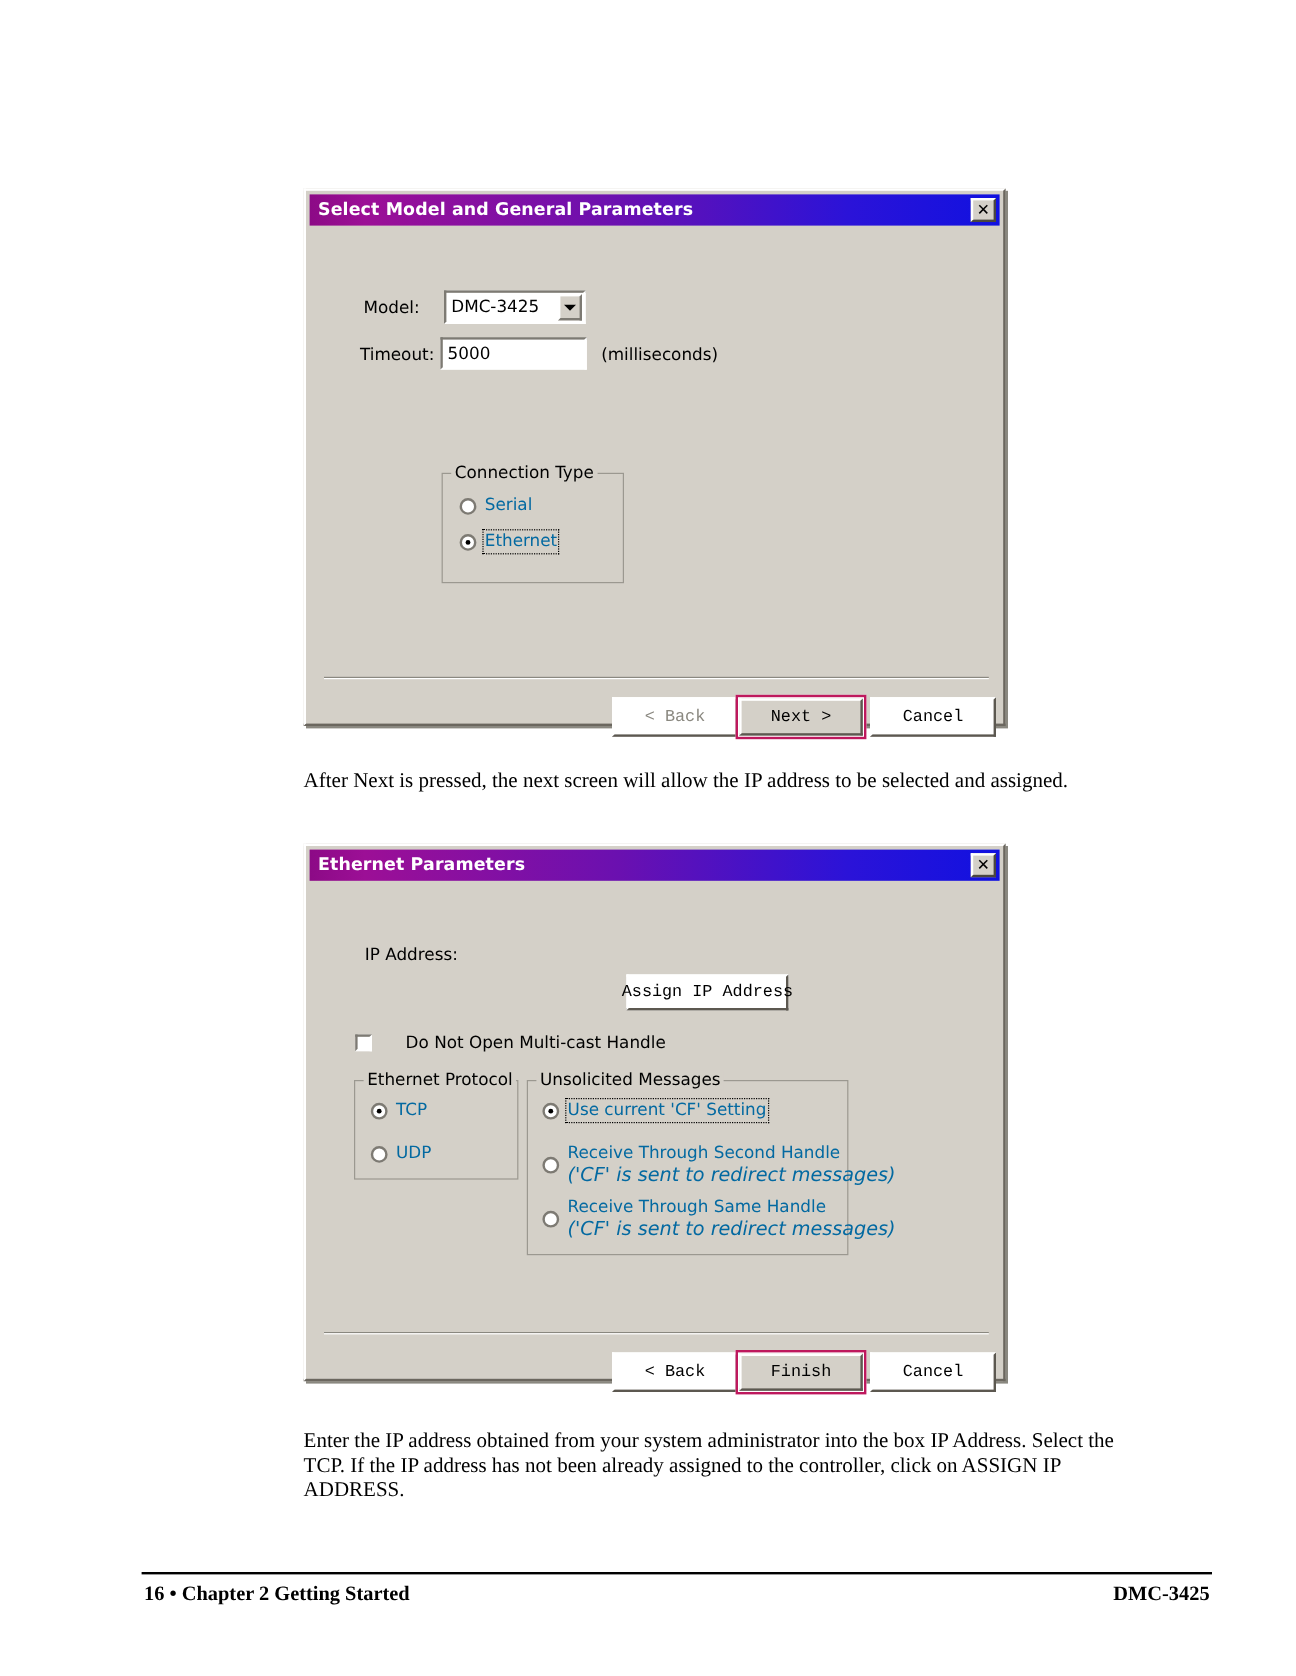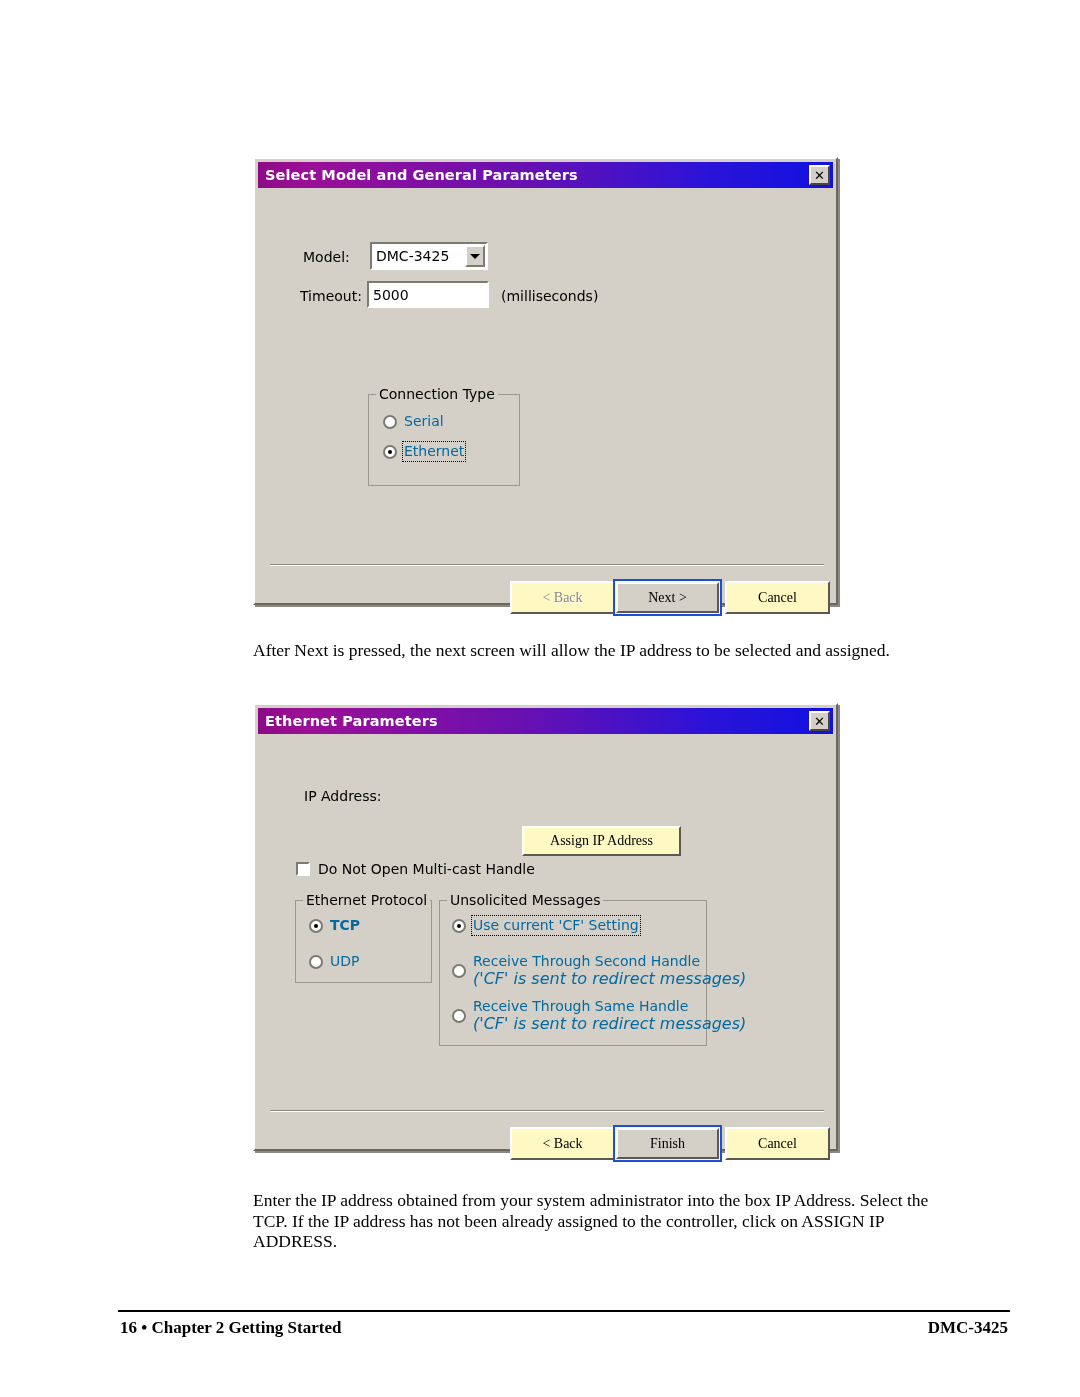--- a/index.html
+++ b/index.html
@@ -125,34 +125,34 @@
   }
   .arrow-dn {
     width: 0; height: 0;
     border-left: 5px solid transparent;
     border-right: 5px solid transparent;
     border-top: 5px solid #000;
   }
 
   .btn {
     position: absolute;
-    background: #fef9c3;
+    background: #ffffff;
     border-top: 2px solid #ffffff;
     border-left: 2px solid #ffffff;
     border-right: 2px solid #5c5850;
     border-bottom: 2px solid #5c5850;
     box-sizing: border-box;
     display: flex; align-items: center; justify-content: center;
-    font-family: Liberation Serif, serif;
+    font-family: Liberation Mono, monospace;
     font-size: 14px;
     color: #000;
     white-space: nowrap;
   }
   .btn.default {
-    border: 2px solid #1d4ed8;
+    border: 2px solid #be185d;
     padding: 1px;
   }
   .btn.default .btn-face {
     width: 100%; height: 100%;
     background: #d4d0c8;
     border-top: 2px solid #ffffff;
     border-left: 2px solid #ffffff;
     border-right: 2px solid #5c5850;
     border-bottom: 2px solid #5c5850;
     box-sizing: border-box;
@@ -204,21 +204,21 @@
     margin-left: 7px;
     font-family: "DejaVu Sans", sans-serif;
     font-size: 14px;
     line-height: 17px;
     color: #0369a1;
     white-space: nowrap;
   }
   .radio-label.focus { outline: 1px dotted #000; outline-offset: 1px; }
   .radio-label .sub { display: block; font-size: 16px; font-style: italic; }
 
-  .checkbox { position: absolute; display: flex; align-items: center; }
+  .checkbox { position: absolute; display: flex; align-items: center; gap: 20px; }
   .check-box-sq {
     width: 14px; height: 14px;
     background: #ffffff;
     border-top: 2px solid #7d7a73;
     border-left: 2px solid #7d7a73;
     border-right: 2px solid #ffffff;
     border-bottom: 2px solid #ffffff;
     box-sizing: border-box;
     flex: 0 0 auto;
   }
@@ -323,31 +323,31 @@
   <div class="titlebar">
     <span class="titlebar-text">Ethernet Parameters</span>
     <span class="titlebar-spacer"></span>
     <span class="close-btn">✕</span>
   </div>
 
   <div class="dlg-body">
 
     <span class="lbl" style="left:46px; top:54px;">IP Address:</span>
 
-    <div class="btn" style="left:264px; top:92px; width:159px; height:30px;">Assign IP Address</div>
+    <div class="btn" style="left:264px; top:78px; width:135px; height:30px;">Assign IP Address</div>
 
     <div class="checkbox" style="left:38px; top:127px;">
       <span class="check-box-sq"></span>
       <span class="check-label">Do Not Open Multi-cast Handle</span>
     </div>
 
     <div class="groupbox" style="left:37px; top:166px; width:137px; height:83px;">
       <span class="gb-title">Ethernet Protocol</span>
 
-      <div class="radio" style="left:13px; top:16px;font-weight:bold;">
+      <div class="radio" style="left:13px; top:16px;">
         <span class="radio-dot on"></span>
         <span class="radio-label">TCP</span>
       </div>
       <div class="radio" style="left:13px; top:52px;">
         <span class="radio-dot"></span>
         <span class="radio-label">UDP</span>
       </div>
     </div>
 
     <div class="groupbox" style="left:181px; top:166px; width:268px; height:146px;">

